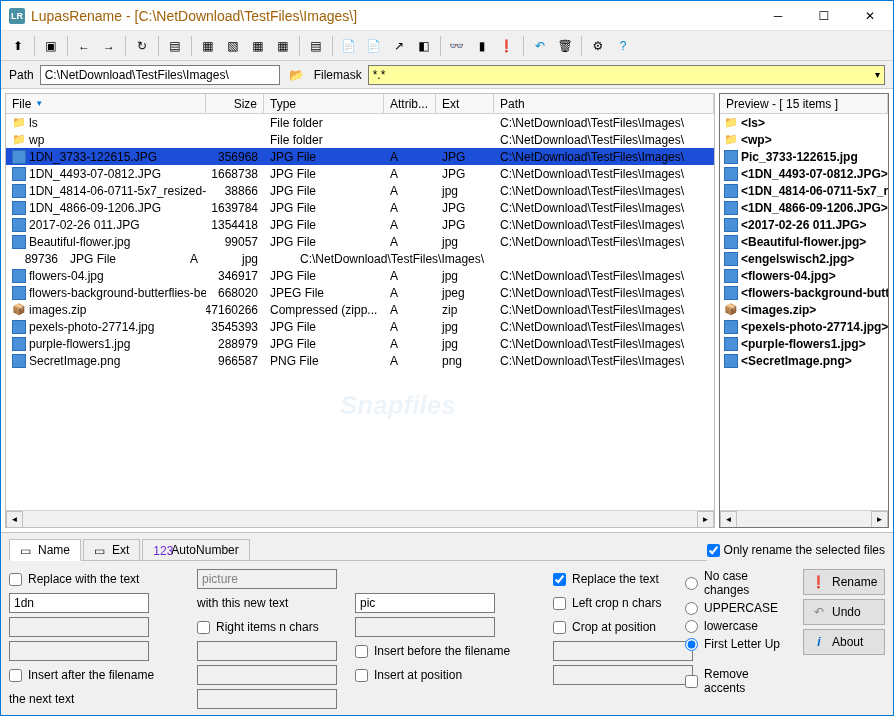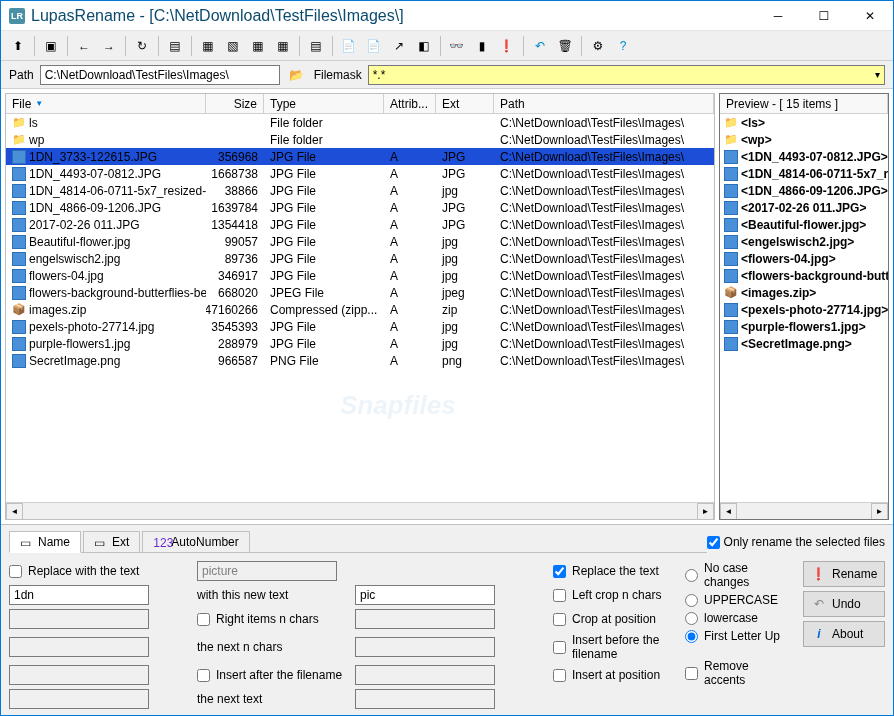--- a/index.html
+++ b/index.html
@@ -1,19 +1,19 @@
 <!DOCTYPE html>
 <html><head>
 <meta charset="utf-8">
 <style>
 * { box-sizing: border-box; margin: 0; padding: 0; font-family: "Segoe UI", Tahoma, sans-serif; font-size: 12px; }
 body { background: #fff; width: 894px; height: 716px; overflow: hidden; border: 1px solid #0078d7; display: flex; flex-direction: column; }
 .titlebar { height: 30px; background: #fff; display: flex; align-items: center; padding: 0 0 0 8px; border-bottom: 1px solid #e5e5e5; }
 .titlebar .icon { width: 16px; height: 16px; background: #4a90a4; margin-right: 6px; display: flex; align-items: center; justify-content: center; color: #fff; font-size: 9px; font-weight: bold; border-radius: 2px; }
-.titlebar .title { flex: 1; color: #0c4a6e; font-size: 16px; }
+.titlebar .title { flex: 1; color: #a16207; font-size: 14px; }
 .winbtns { display: flex; }
 .winbtn { width: 46px; height: 30px; display: flex; align-items: center; justify-content: center; color: #000; cursor: pointer; }
 .toolbar { height: 30px; background: #f0f0f0; border-bottom: 1px solid #d0d0d0; display: flex; align-items: center; padding: 2px 6px; gap: 3px; }
 .tbtn { width: 22px; height: 22px; display: flex; align-items: center; justify-content: center; cursor: pointer; border: 1px solid transparent; }
 .tsep { width: 1px; height: 20px; background: #c0c0c0; margin: 0 2px; }
 .pathbar { height: 28px; background: #f0f0f0; display: flex; align-items: center; padding: 2px 8px; gap: 6px; border-bottom: 1px solid #d0d0d0; }
 .pathbar label { font-size: 12px; }
 .pathbar input { height: 20px; border: 1px solid #7a7a7a; padding: 0 4px; font-size: 12px; }
 .pathinput { width: 240px; }
 .maskselect { flex: 1; height: 20px; border: 1px solid #7a7a7a; background: #ffff9e; display: flex; align-items: center; padding: 0 4px; position: relative; }
@@ -223,24 +223,20 @@
             <span class="ficon jpg-ico"></span>
             <span>Beautiful-flower.jpg</span>
           </div>
           <div class="fcell" style="width:58px;justify-content:flex-end">99057</div>
           <div class="fcell" style="width:120px">JPG File</div>
           <div class="fcell" style="width:52px">A</div>
           <div class="fcell" style="width:58px">jpg</div>
           <div class="fcell" style="flex:1">C:\NetDownload\TestFiles\Images\</div>
         </div>
         <div class="frow">
-          <div class="fcell" style="width:200px">
-            <span class="ficon jpg-ico"></span>
-            <span>engelswisch2.jpg</span>
-          </div>
           <div class="fcell" style="width:58px;justify-content:flex-end">89736</div>
           <div class="fcell" style="width:120px">JPG File</div>
           <div class="fcell" style="width:52px">A</div>
           <div class="fcell" style="width:58px">jpg</div>
           <div class="fcell" style="flex:1">C:\NetDownload\TestFiles\Images\</div>
         </div>
         <div class="frow">
           <div class="fcell" style="width:200px">
             <span class="ficon jpg-ico"></span>
             <span>flowers-04.jpg</span>
@@ -316,20 +312,24 @@
   <div class="previewpane">
     <div class="previewheader colh">Preview - [ 15 items ]</div>
     <div class="previewrows" id="previewrows">
         <div class="prow">
           <span class="ficon folder-ico"></span>
           <span>&lt;ls&gt;</span>
         </div>
         <div class="prow">
           <span class="ficon folder-ico"></span>
           <span>&lt;wp&gt;</span>
+        </div>
+        <div class="prow">
+          <span class="ficon jpg-ico"></span>
+          <span>Pic_3733-122615.jpg</span>
         </div>
         <div class="prow">
           <span class="ficon jpg-ico"></span>
           <span>&lt;1DN_4493-07-0812.JPG&gt;</span>
         </div>
         <div class="prow">
           <span class="ficon jpg-ico"></span>
           <span>&lt;1DN_4814-06-0711-5x7_resized-1.</span>
         </div>
         <div class="prow">
@@ -432,21 +432,20 @@
           <input type="checkbox" style=""> 
           <span>Right items n chars</span>
         </label>
       <input class="txtinput" disabled="" style="">
 
       <label class="chklabel">
           <input type="checkbox" style=""> 
           <span>Crop at position</span>
         </label>
       <input class="txtinput" disabled="" style="">
-      <span class="midlabel">the next n chars</span>
       <input class="txtinput" disabled="" style="">
 
       <label class="chklabel">
           <input type="checkbox" style=""> 
           <span>Insert before the filename</span>
         </label>
       <input class="txtinput" disabled="" style="">
       <label class="chklabel">
           <input type="checkbox" style=""> 
           <span>Insert after the filename</span>

